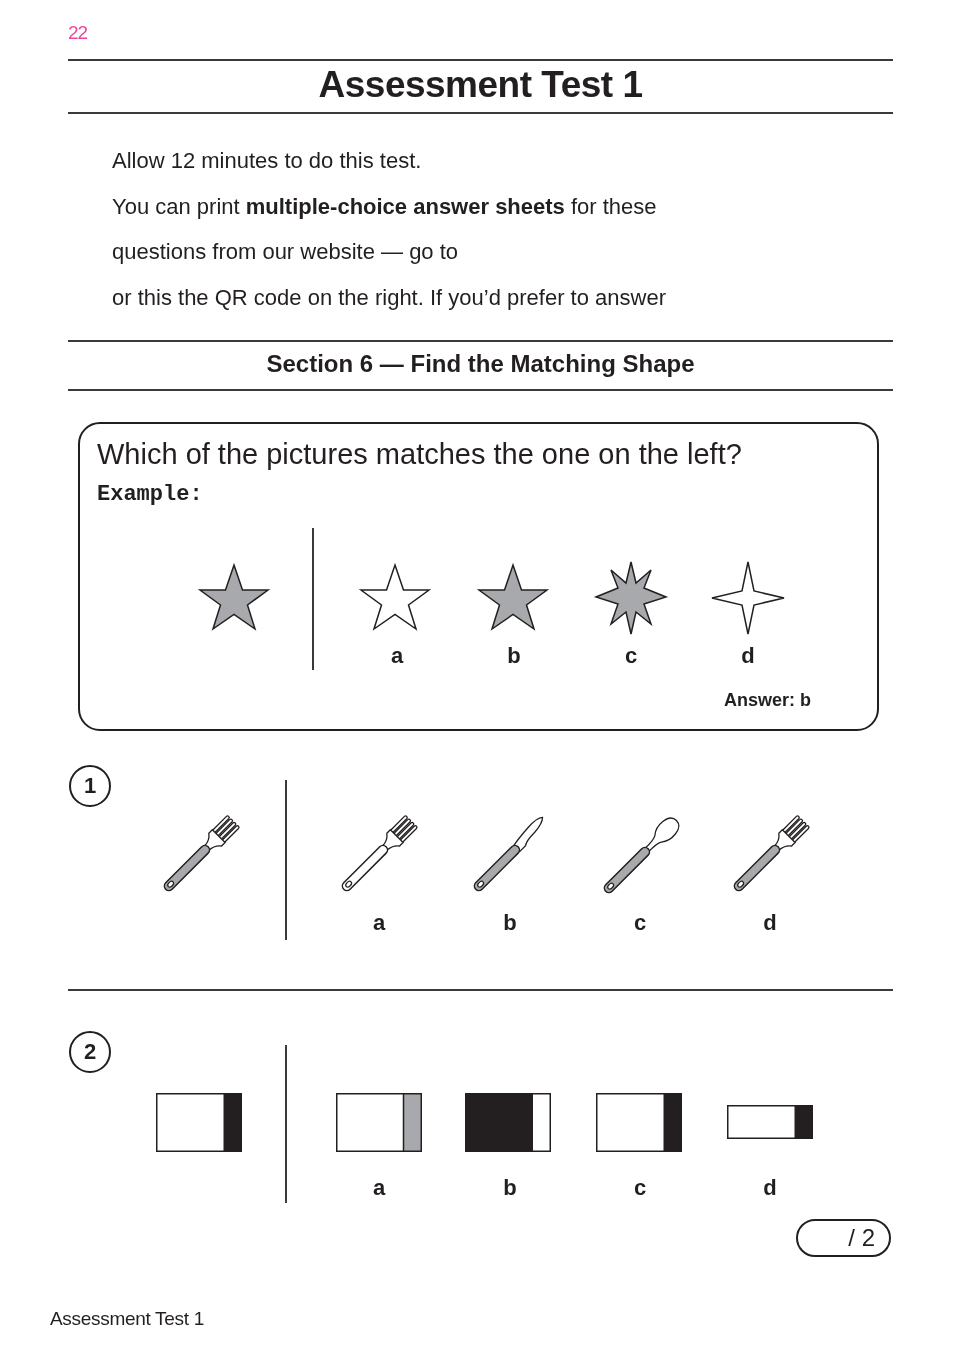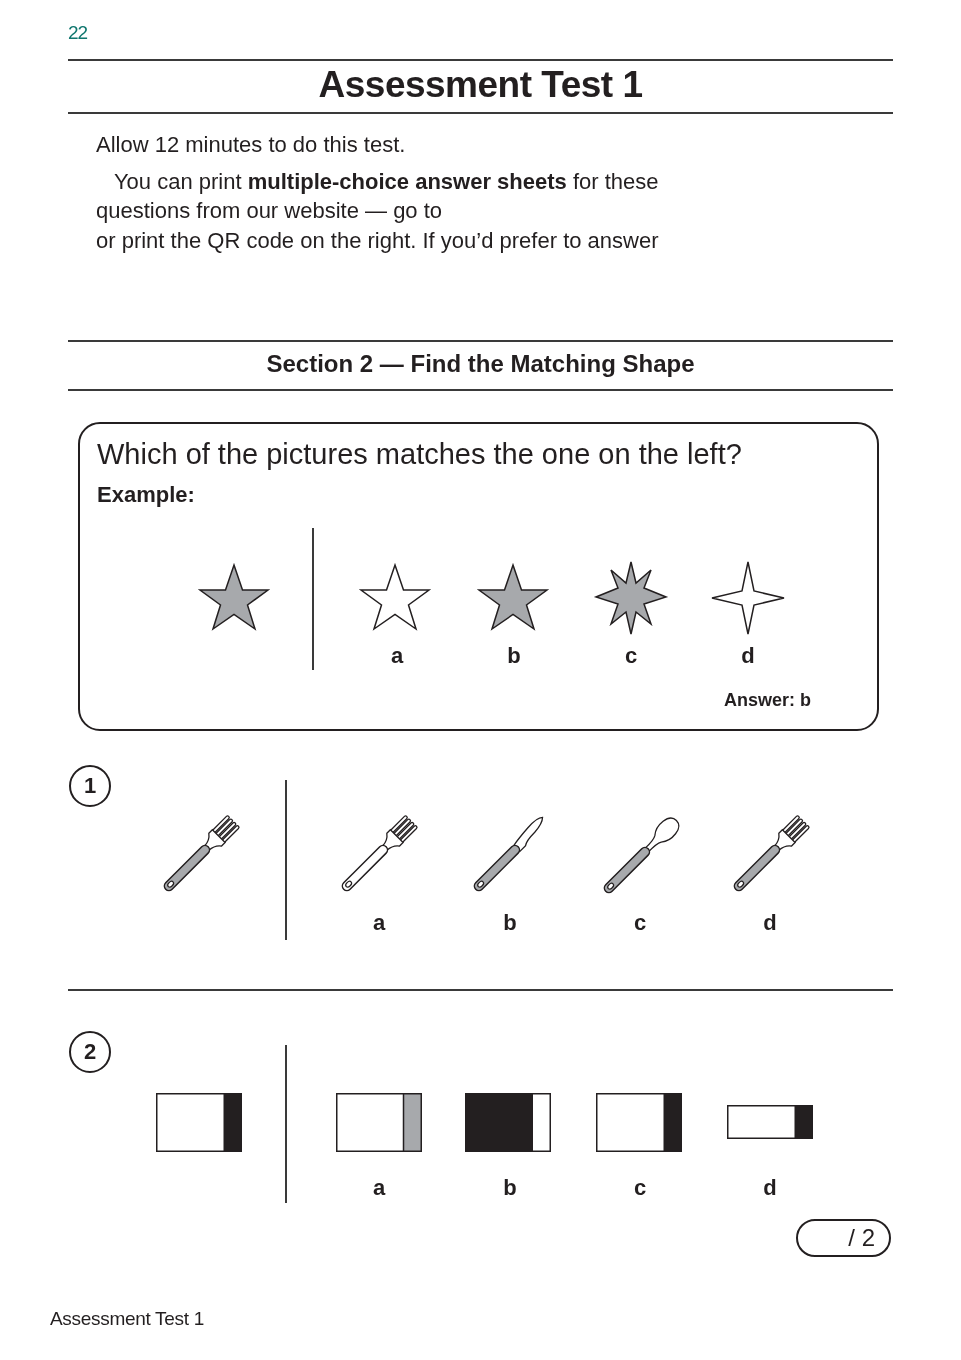--- a/index.html
+++ b/index.html
@@ -1,40 +1,40 @@
 <!DOCTYPE html>
 <html><head>
   <meta charset="utf-8">
   <style>
     html, body { margin: 0; padding: 0; background: #ffffff; }
     body {
       width: 961px; height: 1360px; position: relative; overflow: hidden;
       font-family: "DejaVu Sans", sans-serif; color: #231f20;
     }
     .abs { position: absolute; }
-    .page-num { left: 68px; top: 22px; font-size: 19px; font-family: "Liberation Sans", sans-serif; color: #0f766e; letter-spacing: -1px; }
+    .page-num { left: 68px; top: 22px; font-size: 19px; font-family: "Liberation Sans", sans-serif; color: #ec4899; letter-spacing: -1px; }
     .rule { position: absolute; left: 68px; width: 825px; height: 2px; background: #3a3a3a; }
     .title {
       left: 68px; width: 825px; top: 64px; text-align: center;
       font-family: "Liberation Sans", sans-serif; font-weight: bold; font-size: 37px; letter-spacing: -0.5px;
     }
     .intro { left: 96px; top: 130px; font-family: "Liberation Sans", sans-serif; font-size: 22px; line-height: 29.5px; color: #231f20; }
-    .intro p { margin: 0; }
-    .intro .gap { margin-top: 7px; text-align: right; }
+    .intro p { margin: 16px; }
+    .intro .gap { margin-top: 7px; }
     .intro b { font-weight: bold; }
     .section-title {
       left: 68px; width: 825px; top: 350px; text-align: center;
       font-family: "Liberation Sans", sans-serif; font-weight: bold; font-size: 24px;
     }
     .example-box {
       left: 78px; top: 422px; width: 801px; height: 309px;
       border: 2px solid #231f20; border-radius: 22px; box-sizing: border-box;
     }
     .example-q { left: 97px; top: 438px; font-family: "Liberation Sans", sans-serif; font-size: 29px; }
-    .example-label { left: 97px; top: 482px; font-family: Liberation Sans, sans-serif; font-weight: bold; font-size: 22px; }
+    .example-label { left: 97px; top: 482px; font-family: Liberation Mono, monospace; font-weight: bold; font-size: 22px; }
     .vline { position: absolute; width: 2px; background: #3a3a3a; }
     .opt-label { position: absolute; font-family: "Liberation Sans", sans-serif; font-weight: bold; font-size: 22px; width: 30px; text-align: center; }
     .answer { left: 724px; top: 690px; font-family: "Liberation Sans", sans-serif; font-weight: bold; font-size: 18px; }
     .qnum {
       position: absolute; width: 42px; height: 42px; border: 2px solid #231f20; border-radius: 50%;
       box-sizing: border-box; text-align: center; line-height: 38px;
       font-family: "Liberation Sans", sans-serif; font-weight: bold; font-size: 22px;
     }
     .score-box {
       left: 796px; top: 1219px; width: 95px; height: 38px; border: 2px solid #231f20; border-radius: 19px;
@@ -49,25 +49,25 @@
 
 <div class="abs page-num">22</div>
 <div class="rule" style="top:59px"></div>
 <div class="abs title">Assessment Test 1</div>
 <div class="rule" style="top:112px"></div>
 
 <div class="abs intro">
   <p>Allow 12 minutes to do this test.</p>
   <p class="gap"><span>You can print </span><b>multiple-choice answer sheets</b><span> for these</span></p>
   <p>questions from our website — go to</p>
-  <p>or print the QR code on the right.  If you’d prefer to answer</p>
+  <p>or this the QR code on the right.  If you’d prefer to answer</p>
 </div>
 
 <div class="rule" style="top:340px"></div>
-<div class="abs section-title">Section 2 — Find the Matching Shape</div>
+<div class="abs section-title">Section 6 — Find the Matching Shape</div>
 <div class="rule" style="top:389px"></div>
 
 <div class="abs example-box"></div>
 <div class="abs example-q">Which of the pictures matches the one on the left?</div>
 <div class="abs example-label">Example:</div>
 <div class="vline" style="left:312px; top:528px; height:142px;"></div>
 
 <svg style="left:198px; top:562px;" width="72" height="70" viewBox="0 0 72 70">
   <polygon points="36,3 44.5,28 70,28 49.5,43 57,67 36,52.5 15,67 22.5,43 2,28 27.5,28" fill="#a7a9ac" stroke="#231f20" stroke-width="1.5" stroke-linejoin="miter"></polygon>
 </svg>

